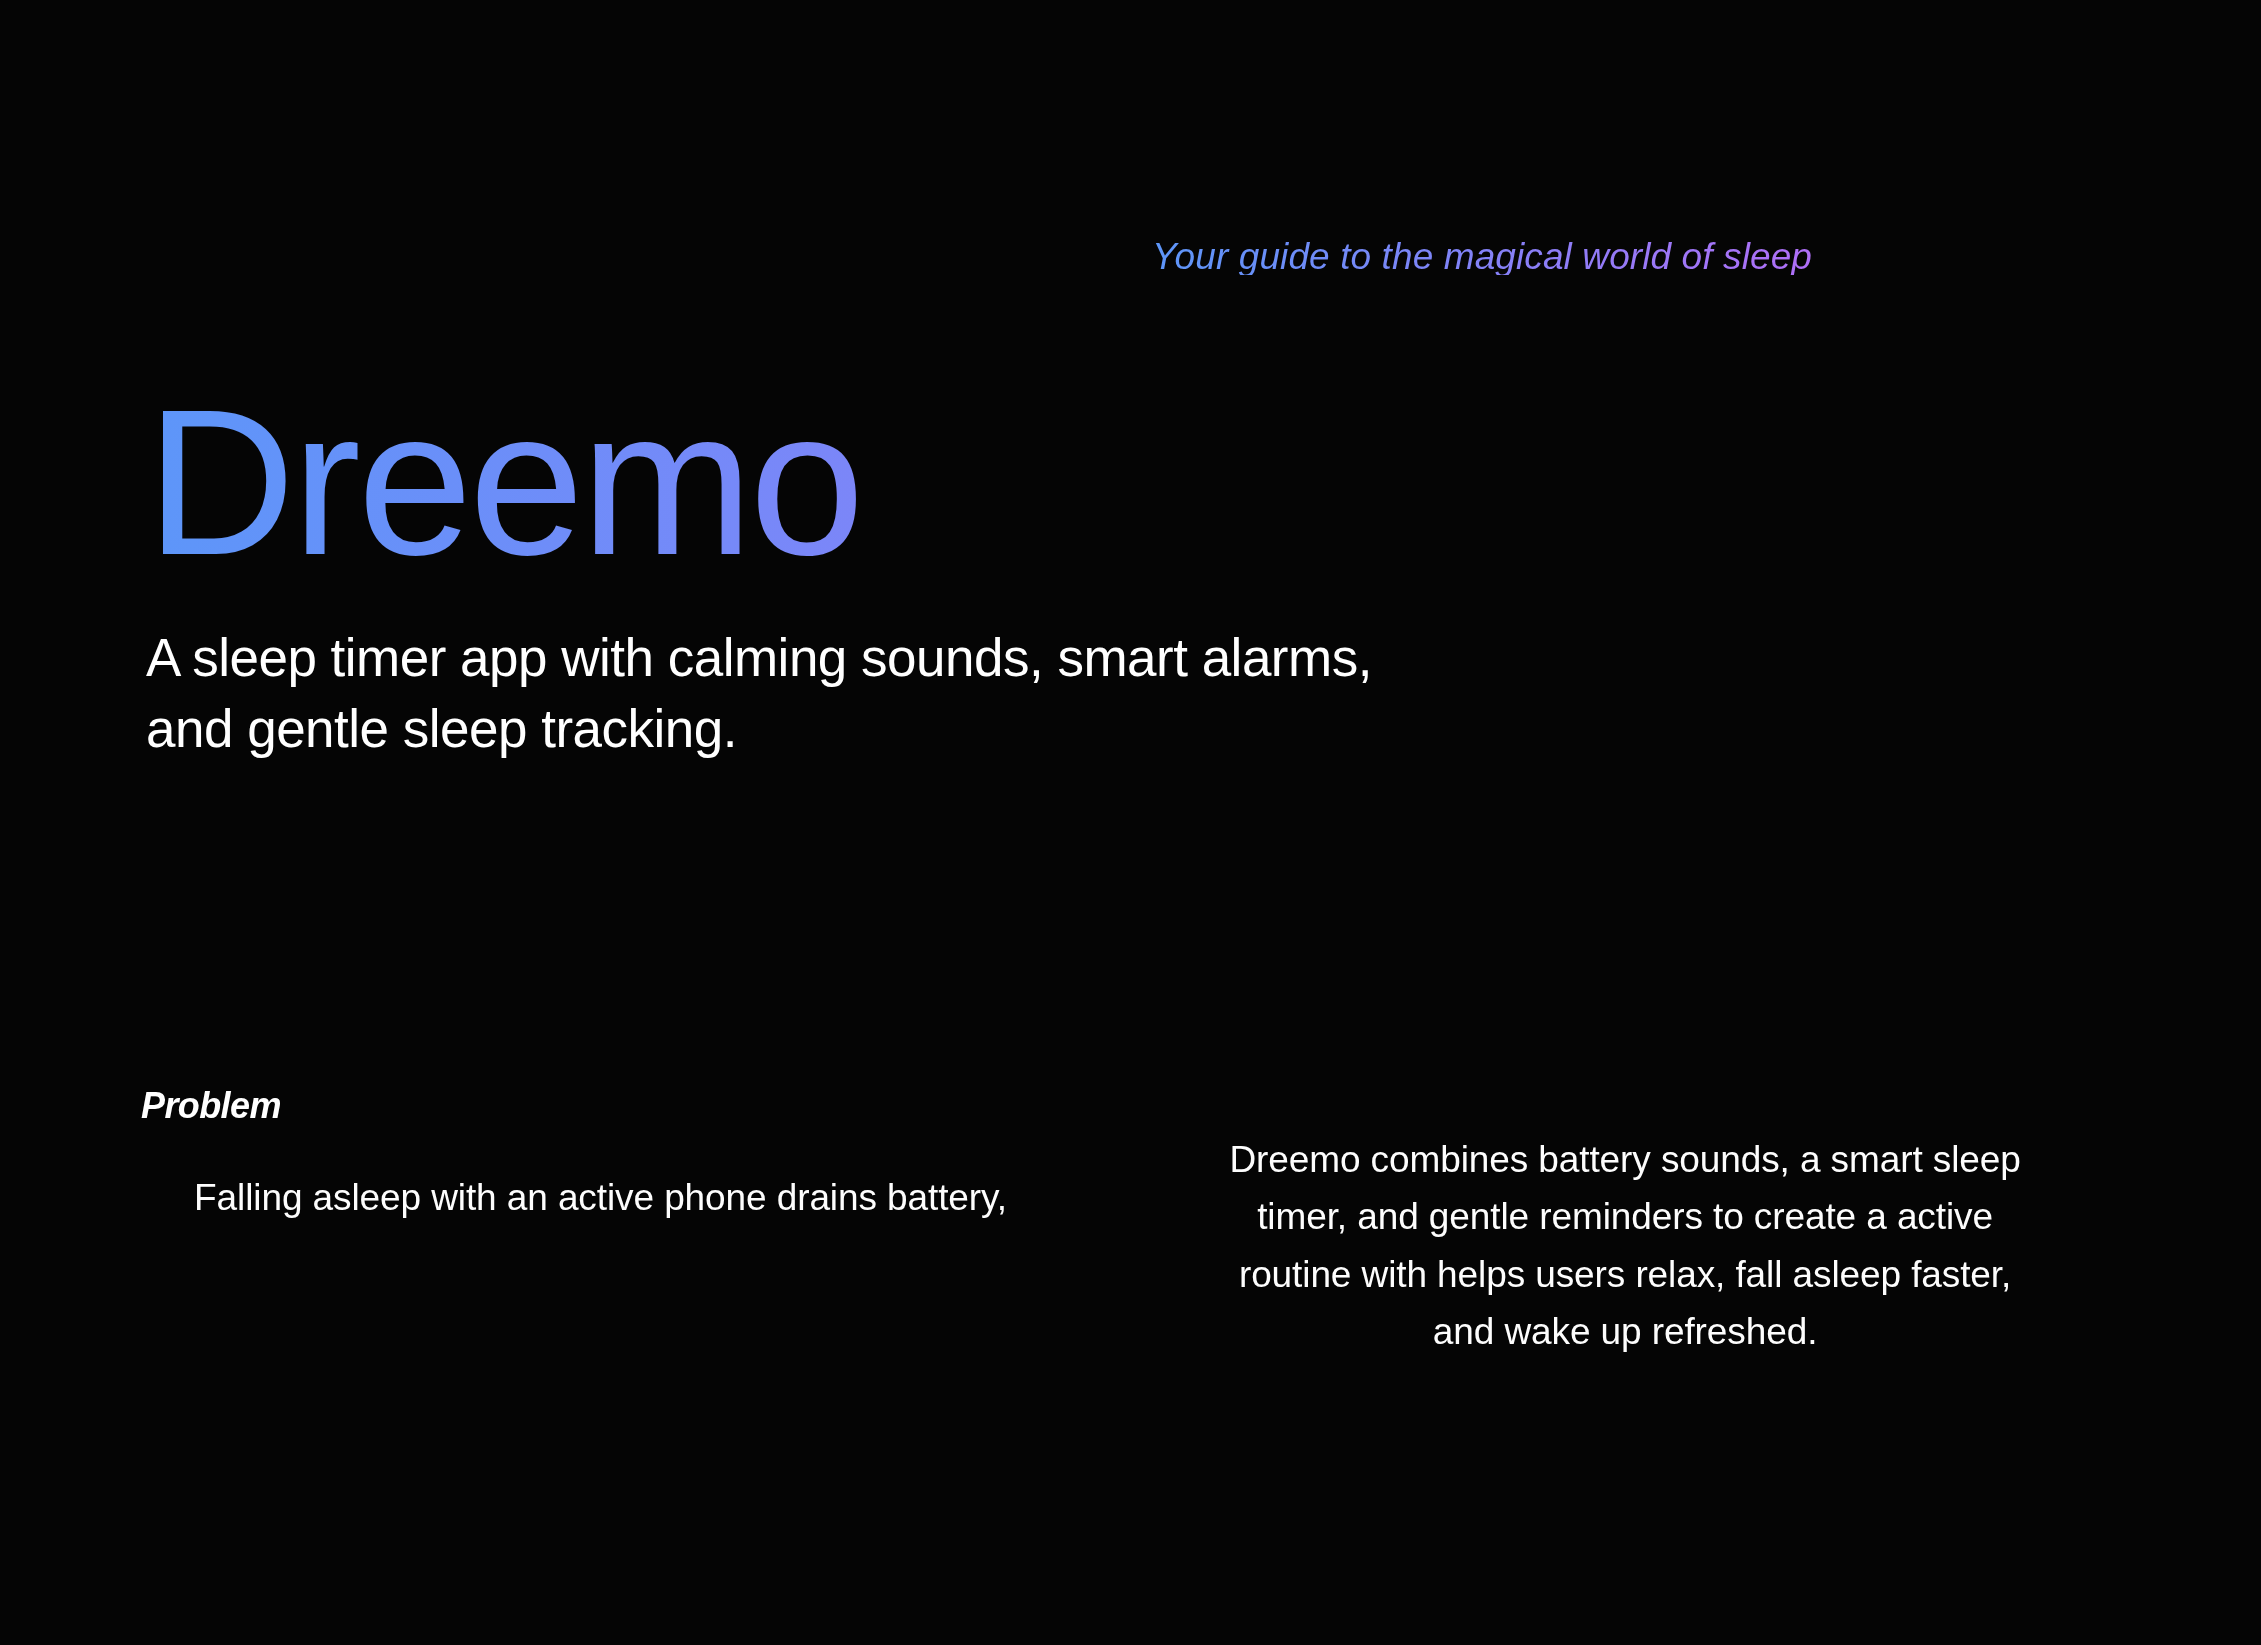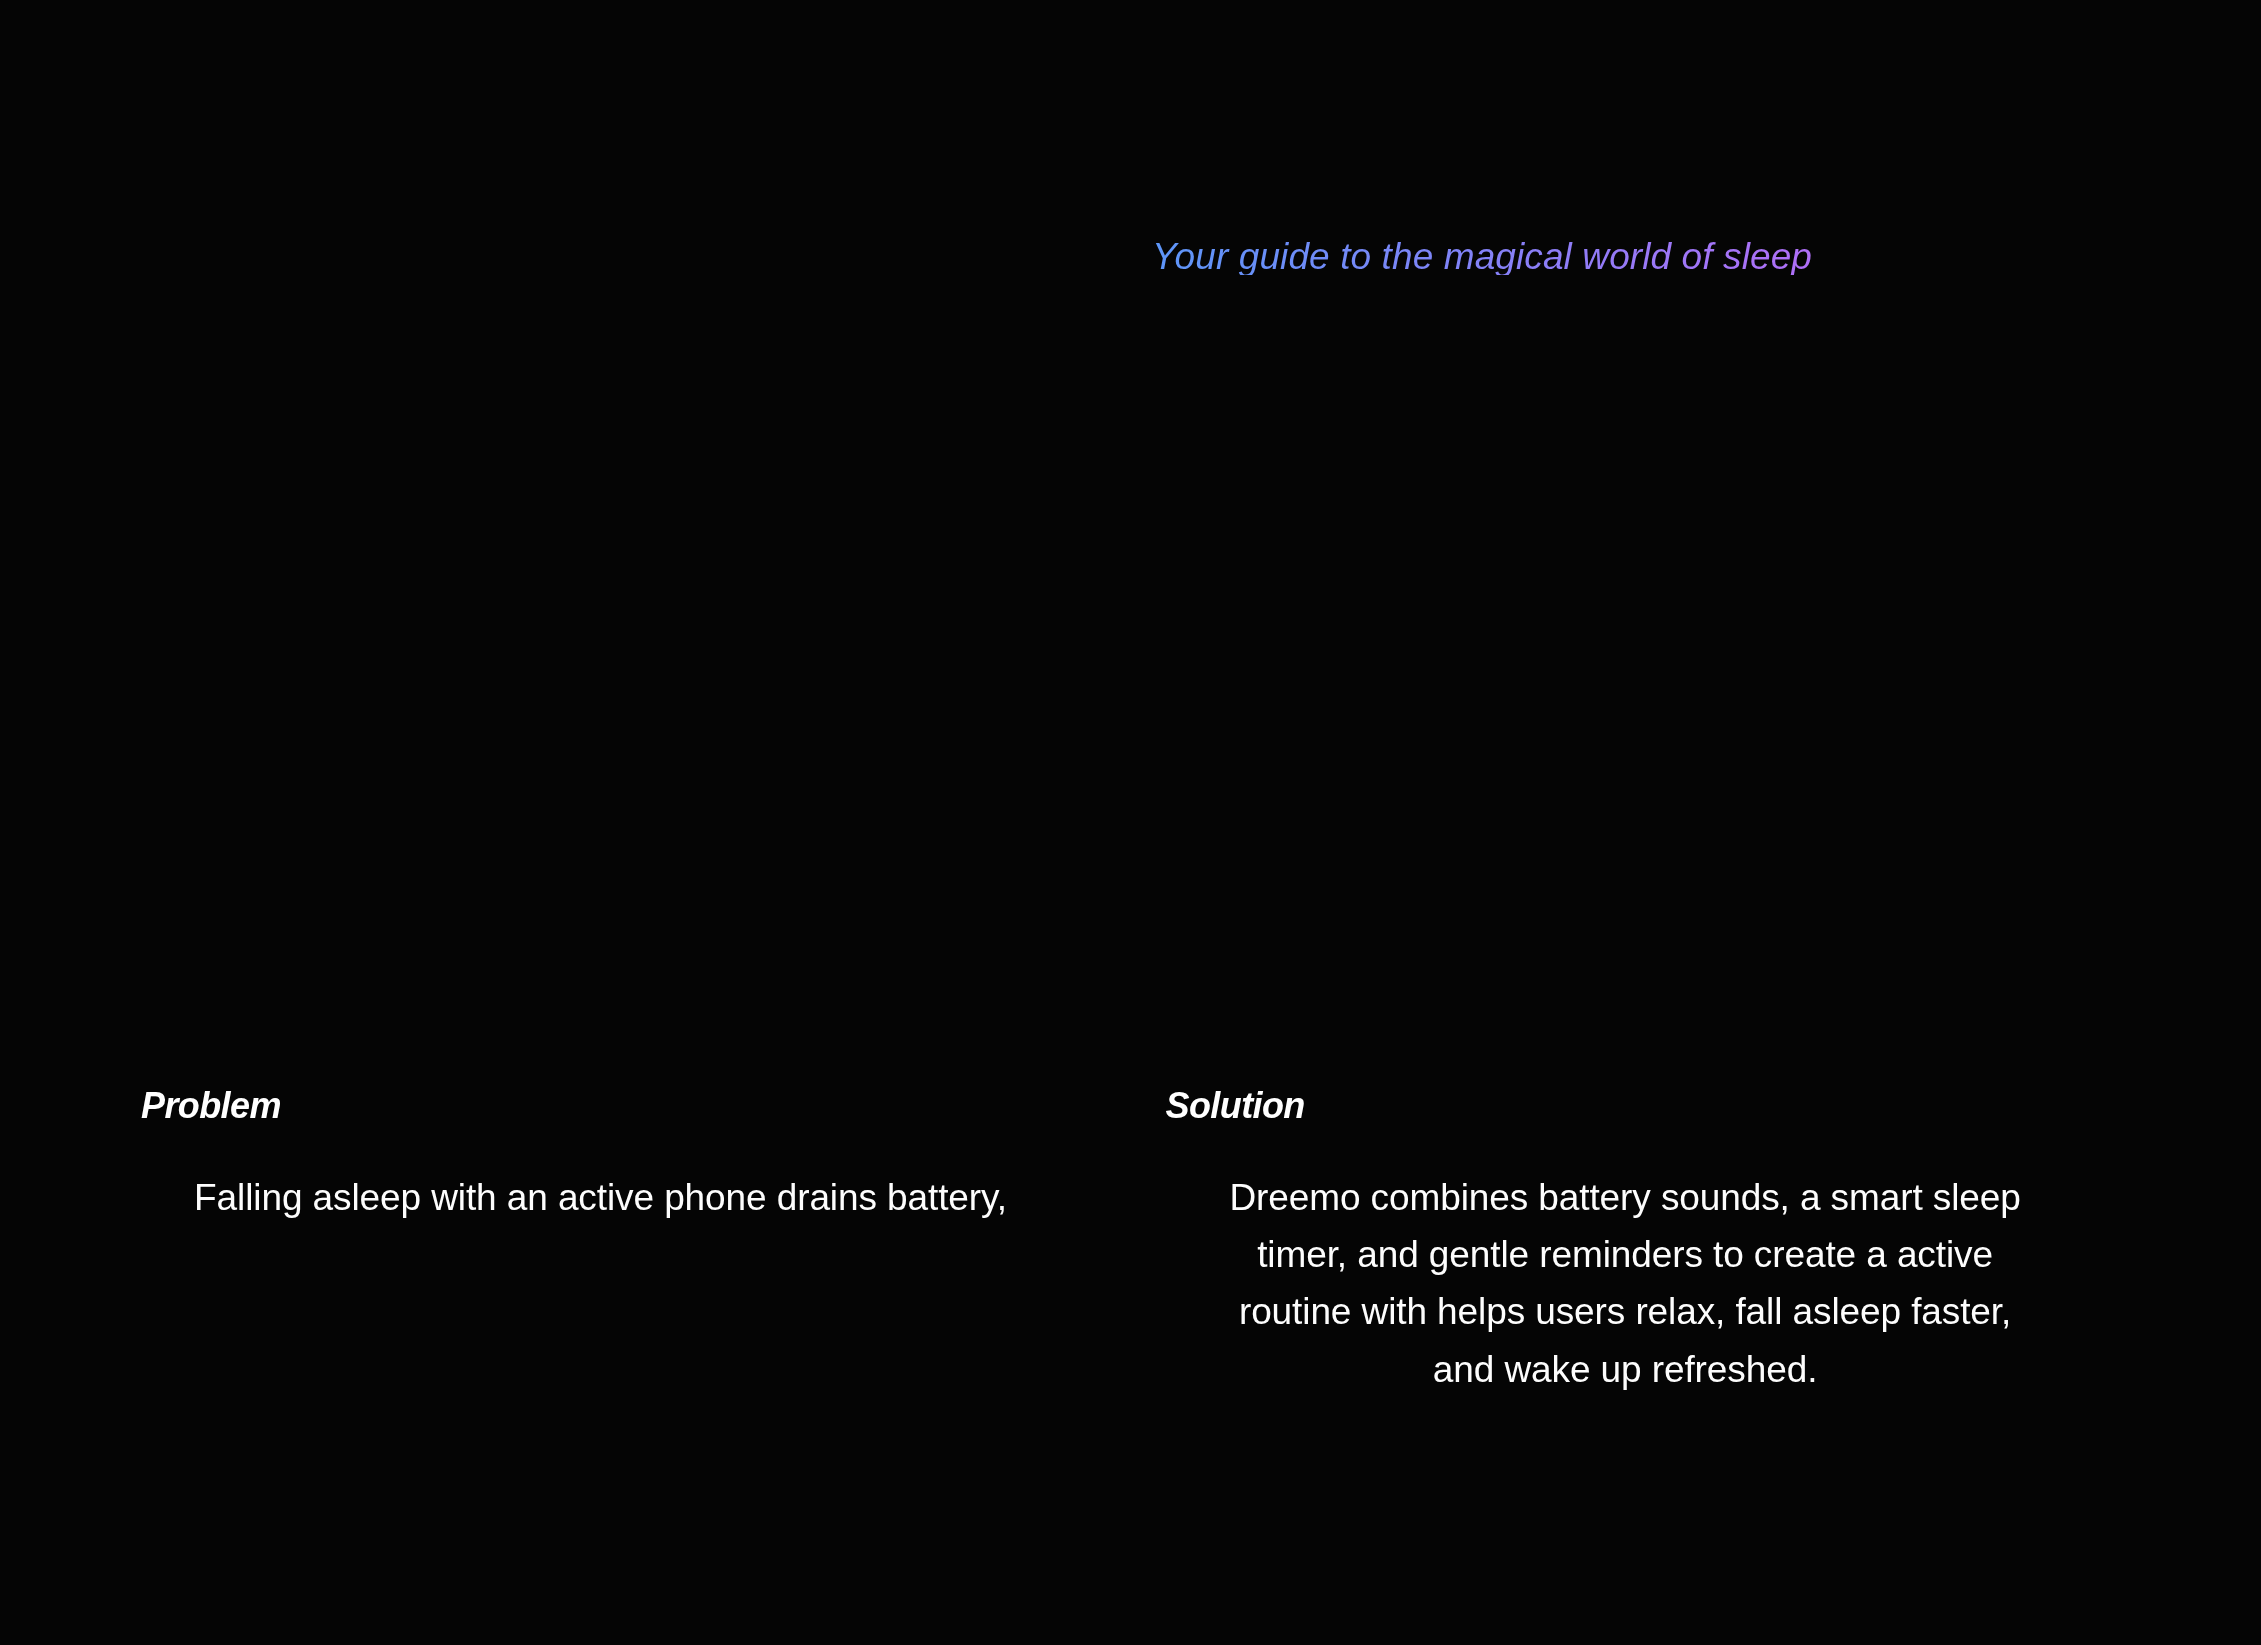--- a/index.html
+++ b/index.html
@@ -112,32 +112,39 @@
   }
   .col-body .ln { display: block; text-align: center; }
 </style>
 </head>
 <body>
 
 <div class="slide">
 
   <div class="tagline">Your guide to the magical world of sleep</div>
 
+  <div class="hero">
+    <h1 class="hero-title">Dreemo</h1>
+
+    <p class="hero-subtitle">
+      <span class="ln">A sleep timer app with calming sounds, smart alarms,</span>
+      <span class="ln">and gentle sleep tracking.</span>
+    </p>
+  </div>
 
   <div class="columns">
 
     <div class="col col--problem">
       <h2 class="col-heading">Problem</h2>
       <p class="col-body">
         <span class="ln">Falling asleep with an active phone drains battery,</span>
       </p>
     </div>
 
     <div class="col col--solution">
-      <h2 class="col-heading">Solution</h2>
       <p class="col-body">
         <span class="ln">Dreemo combines battery sounds, a smart sleep</span>
         <span class="ln">timer, and gentle reminders to create a active</span>
         <span class="ln">routine with helps users relax, fall asleep faster,</span>
         <span class="ln">and wake up refreshed.</span>
       </p>
     </div>
 
   </div>
 

